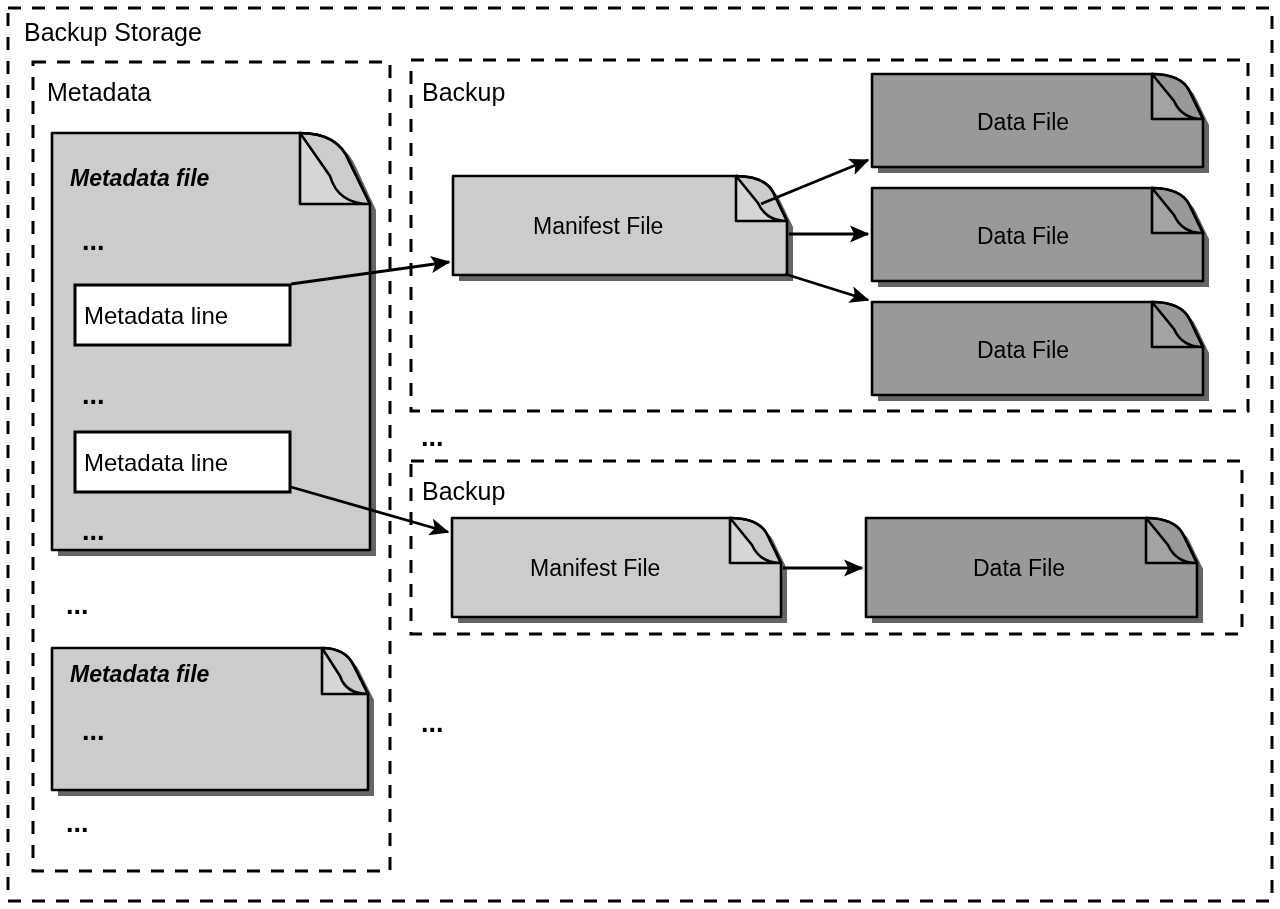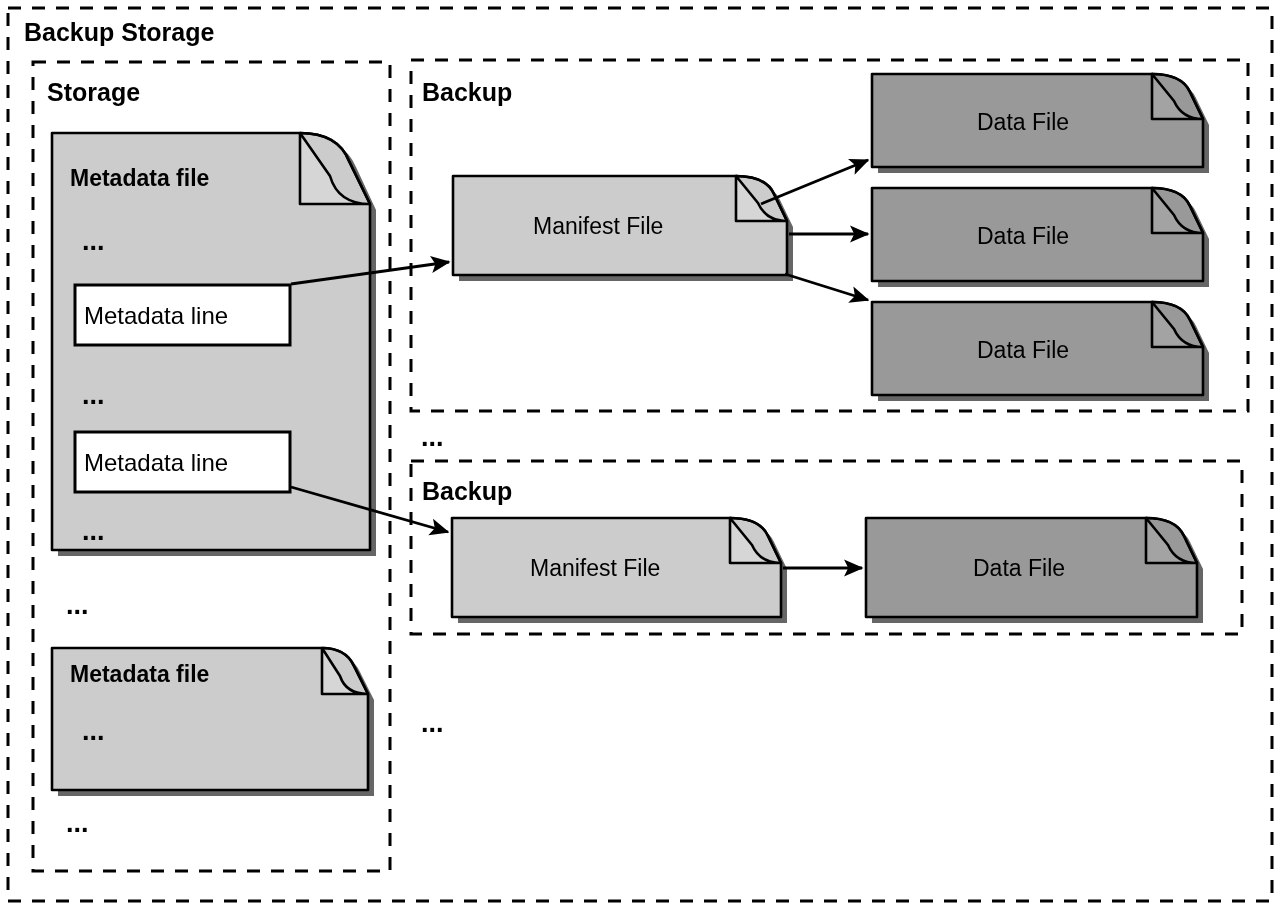--- a/index.html
+++ b/index.html
@@ -26,26 +26,27 @@
     height: 909px;
   }
   .lbl {
     position: absolute;
     white-space: nowrap;
     color: #000000;
     pointer-events: none;
   }
   .group-title {
     font-size: 25px;
-    font-weight: bold;
+    font-weight: normal;
     letter-spacing: 0px;
   }
   .file-title-bold {
     font-size: 23px;
     font-weight: bold;
+    font-style: italic;
   }
   .file-title {
     font-size: 23px;
     font-weight: normal;
     text-align: right;
   }
   .md-line-label {
     font-size: 24px;
     font-weight: normal;
   }
@@ -145,21 +146,21 @@
 
     <line x1="785" y1="274" x2="868" y2="300" stroke="#000000" stroke-width="2.8" marker-end="url(#arrowhead)"></line>
 
     <line x1="291" y1="487" x2="448" y2="532" stroke="#000000" stroke-width="2.8" marker-end="url(#arrowhead)"></line>
 
     <line x1="783" y1="568" x2="862" y2="568" stroke="#000000" stroke-width="2.8" marker-end="url(#arrowhead)"></line>
   </svg>
 
   <div class="lbl group-title" style="left:24px; top:18px;">Backup Storage</div>
 
-  <div class="lbl group-title" style="left:47px; top:78px;">Storage</div>
+  <div class="lbl group-title" style="left:47px; top:78px;">Metadata</div>
 
   <div class="lbl group-title" style="left:422px; top:78px;">Backup</div>
 
   <div class="lbl group-title" style="left:422px; top:477px;">Backup</div>
 
   <div class="lbl file-title-bold" style="left:70px; top:165px;">Metadata file</div>
 
   <div class="lbl ellipsis" style="left:82px; top:228px;">...</div>
 
   <div class="lbl md-line-label" style="left:84px; top:302px;">Metadata line</div>

